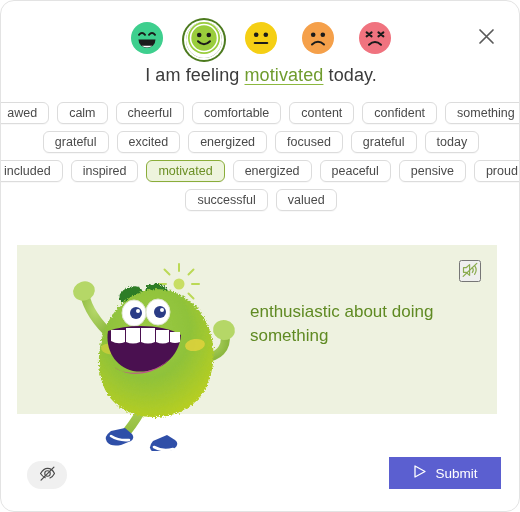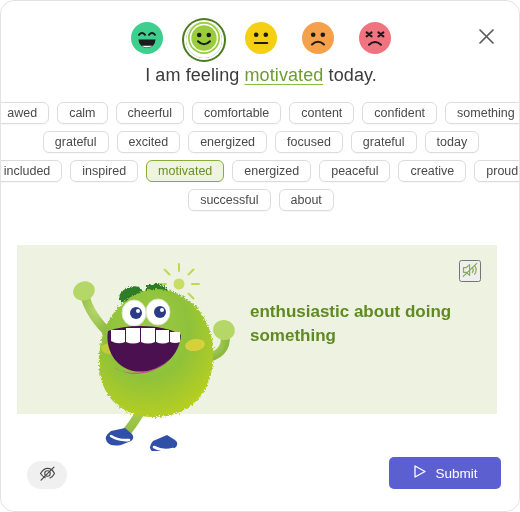--- a/index.html
+++ b/index.html
@@ -103,21 +103,20 @@
     position: absolute; top: 15px; right: 16px;
     width: 22px; height: 22px;
     display: flex; align-items: center; justify-content: center;
     cursor: pointer;
     z-index: 6;
   }
   .card-text {
     position: absolute; left: 233px; top: 55px; width: 220px;
     font-size: 17px; line-height: 24px;
     color: #5f8a22;
-    font-weight: bold;
   }
 
   
   .monster {
     position: absolute;
     left: 44px; top: 6px;
     width: 200px; height: 200px;
     z-index: 4;
     pointer-events: none;
   }
@@ -130,21 +129,21 @@
     position: absolute; left: 26px; top: 12px;
     width: 40px; height: 28px;
     border-radius: 14px;
     background: #f0f0f0;
     display: flex; align-items: center; justify-content: center;
     cursor: pointer; border: none;
   }
   .submit-btn {
     position: absolute; right: 20px; top: 8px;
     height: 32px; width: 112px;
-    border-radius: 5px;
+    border-radius: 0;
     background: #5b5fd0;
     color: #ffffff;
     display: flex; align-items: center; justify-content: center;
     gap: 8px;
     font-size: 13.5px;
     cursor: pointer; border: none;
   }
   .submit-btn .send-icon { display: block; }
 </style>
 </head>
@@ -242,26 +241,26 @@
         <div class="chip">focused</div>
         <div class="chip">grateful</div>
         <div class="chip">today</div>
       </div>
       <div class="chip-row">
         <div class="chip">included</div>
         <div class="chip">inspired</div>
         <div class="chip selected">motivated</div>
         <div class="chip">energized</div>
         <div class="chip">peaceful</div>
-        <div class="chip">creative</div>
+        <div class="chip">pensive</div>
         <div class="chip">proud</div>
       </div>
       <div class="chip-row">
         <div class="chip">successful</div>
-        <div class="chip">about</div>
+        <div class="chip">valued</div>
       </div>
     </div>
 
   <div class="card">
     <div class="card-inner"></div>
 
     <button class="mute-btn">
       <span>
         <svg width="18" height="18" viewBox="0 0 18 18">
           <path d="M2.5 6.7 h2.6 L8.6 3.6 v10.8 L5.1 11.3 H2.5 z" fill="none" stroke="#8aab4e" stroke-width="1.2" stroke-linejoin="round"></path>

